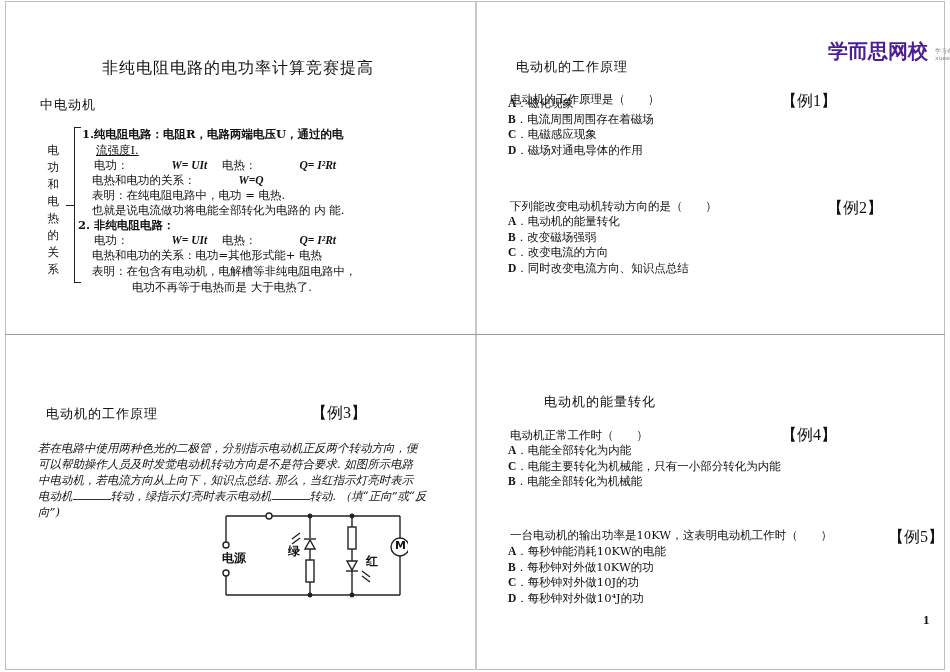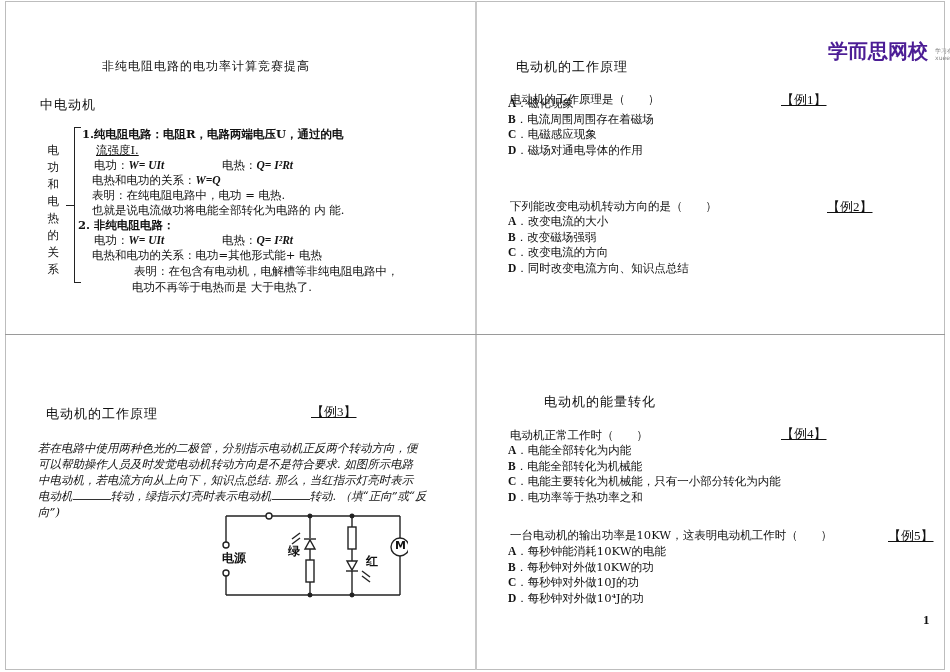--- a/index.html
+++ b/index.html
@@ -3,25 +3,25 @@
 <meta charset="utf-8">
 <style>
   html, body { margin: 0; padding: 0; background: #ffffff; }
   body { width: 950px; height: 672px; position: relative; overflow: hidden;
          font-family: "DejaVu Serif", "Liberation Serif", serif; color: #111; }
   .frame { position: absolute; left: 5px; top: 1px; width: 940px; height: 669px;
            border: 1px solid #bdbdbd; box-sizing: border-box; }
   .vdiv { position: absolute; left: 475px; top: 1px; width: 2px; height: 669px; background: #c8c8c8; }
   .hdiv { position: absolute; left: 5px; top: 334px; width: 940px; height: 1px; background: #9a9a9a; }
   .abs { position: absolute; white-space: nowrap; }
-  .title { font-size: 12px; letter-spacing: 1px; }
+  .title { font-size: 16px; letter-spacing: 1px; }
   .txt { font-size: 11.5px; line-height: 15.5px; }
   .bold { font-weight: bold; }
-  .it { font-style: italic; font-weight: bold; font-family: "Liberation Serif", serif; }
-  .tag { font-size: 13px; font-family: "Liberation Serif", serif; text-decoration: underline; }
+  .it { font-style: italic; font-weight: bold; font-family: "Liberation Serif", serif; margin-left: 43px; }
+  .tag { font-size: 16px; font-family: "Liberation Serif", serif; }
   .opt { font-weight: bold; font-family: "Liberation Serif", serif; }
   .vert { font-size: 11.5px; line-height: 17px; width: 14px; text-align: right; white-space: normal; }
   .brace { position: absolute; border-left: 1.2px solid #222; }
   .logo-main { color: #4c1d95; font-weight: bold; font-size: 20px; font-family: "DejaVu Sans", sans-serif; }
   .logo-sub { font-size: 6px; color: #888; line-height: 7px; font-family: "DejaVu Sans", sans-serif; }
   .blank { display: inline-block; width: 38px; border-bottom: 1px solid #333; height: 11px; vertical-align: baseline; }
 </style>
 </head>
 <body>
 
@@ -42,21 +42,21 @@
   <div class="abs txt" style="left:94px; top:158px;"><span>电功：</span><span class="it">W=  UIt</span></div>
   <div class="abs txt" style="left:222px; top:158px;"><span>电热：</span><span class="it">Q=  I²Rt</span></div>
   <div class="abs txt" style="left:92px; top:173px;"><span>电热和电功的关系：</span><span class="it">W=Q</span></div>
   <div class="abs txt" style="left:92px; top:188px;">表明：在纯电阻电路中，电功 = 电热.</div>
   <div class="abs txt" style="left:92px; top:203px;">也就是说电流做功将电能全部转化为电路的 内 能.</div>
 
   <div class="abs txt bold" style="left:78px; top:218px;">2. 非纯电阻电路：</div>
   <div class="abs txt" style="left:94px; top:233px;"><span>电功：</span><span class="it">W= UIt</span></div>
   <div class="abs txt" style="left:222px; top:233px;"><span>电热：</span><span class="it">Q= I²Rt</span></div>
   <div class="abs txt" style="left:92px; top:248px;">电热和电功的关系：电功=其他形式能+ 电热</div>
-  <div class="abs txt" style="left:92px; top:264px;margin-left:42px;">表明：在包含有电动机，电解槽等非纯电阻电路中，</div>
+  <div class="abs txt" style="left:92px; top:264px;">表明：在包含有电动机，电解槽等非纯电阻电路中，</div>
   <div class="abs txt" style="left:132px; top:280px;">电功不再等于电热而是 大于电热了.</div>
 </div>
 
 <div>
   <div class="abs" style="left:828px; top:38px;">
     <span class="logo-main">学而思网校</span>
     <span style="display:inline-block; vertical-align:middle; margin-left:2px;">
       <span class="logo-sub" style="display:block;">学习有意思</span>
       <span class="logo-sub" style="display:block;">xueersi.com</span>
     </span>
@@ -68,21 +68,21 @@
   <div class="abs txt" style="left:508px; top:96px;">
     <div><span class="opt">A</span><span>．磁化现象</span></div>
     <div><span class="opt">B</span><span>．电流周围周围存在着磁场</span></div>
     <div><span class="opt">C</span><span>．电磁感应现象</span></div>
     <div><span class="opt">D</span><span>．磁场对通电导体的作用</span></div>
   </div>
 
   <div class="abs txt" style="left:510px; top:199px;text-align:right;">下列能改变电动机转动方向的是（　　）</div>
   <div class="abs tag" style="left:827px; top:198px;">【例2】</div>
   <div class="abs txt" style="left:508px; top:214px;">
-    <div><span class="opt">A</span><span>．改变电流的大小</span></div>
+    <div><span class="opt">A</span><span>．电动机的能量转化</span></div>
     <div><span class="opt">B</span><span>．改变磁场强弱</span></div>
     <div><span class="opt">C</span><span>．改变电流的方向</span></div>
     <div><span class="opt">D</span><span>．同时改变电流方向、知识点总结</span></div>
   </div>
 </div>
 
 <div>
   <div class="abs title" style="left:46px; top:405px; font-size:13px;">电动机的工作原理</div>
   <div class="abs tag" style="left:311px; top:403px;">【例3】</div>
   <div class="abs txt" style="left:38px; top:440px; line-height:16px;font-style:italic;">
@@ -142,23 +142,22 @@
   </div>
 </div>
 
 <div>
   <div class="abs title" style="left:544px; top:393px; font-size:13px;">电动机的能量转化</div>
 
   <div class="abs txt" style="left:510px; top:428px;">电动机正常工作时（　　）</div>
   <div class="abs tag" style="left:781px; top:425px;">【例4】</div>
   <div class="abs txt" style="left:508px; top:443px;">
     <div><span class="opt">A</span><span>．电能全部转化为内能</span></div>
+    <div><span class="opt">C</span><span>．电能主要转化为机械能，只有一小部分转化为内能</span></div>
     <div><span class="opt">B</span><span>．电能全部转化为机械能</span></div>
-    <div><span class="opt">C</span><span>．电能主要转化为机械能，只有一小部分转化为内能</span></div>
-    <div><span class="opt">D</span><span>．电功率等于热功率之和</span></div>
   </div>
 
   <div class="abs txt" style="left:510px; top:528px;">一台电动机的输出功率是10KW，这表明电动机工作时（　　）</div>
   <div class="abs tag" style="left:888px; top:527px;">【例5】</div>
   <div class="abs txt" style="left:508px; top:544px;">
     <div><span class="opt">A</span><span>．每秒钟能消耗10KW的电能</span></div>
     <div><span class="opt">B</span><span>．每秒钟对外做10KW的功</span></div>
     <div><span class="opt">C</span><span>．每秒钟对外做10J的功</span></div>
     <div><span class="opt">D</span><span>．每秒钟对外做10⁴J的功</span></div>
   </div>

